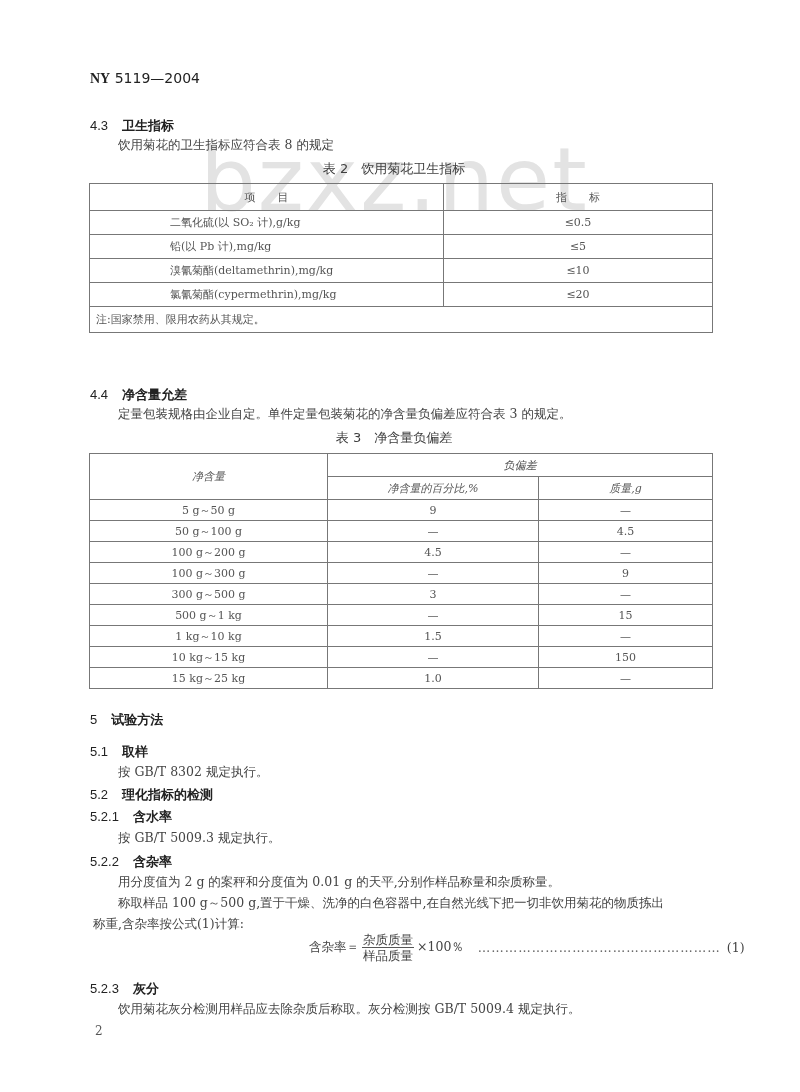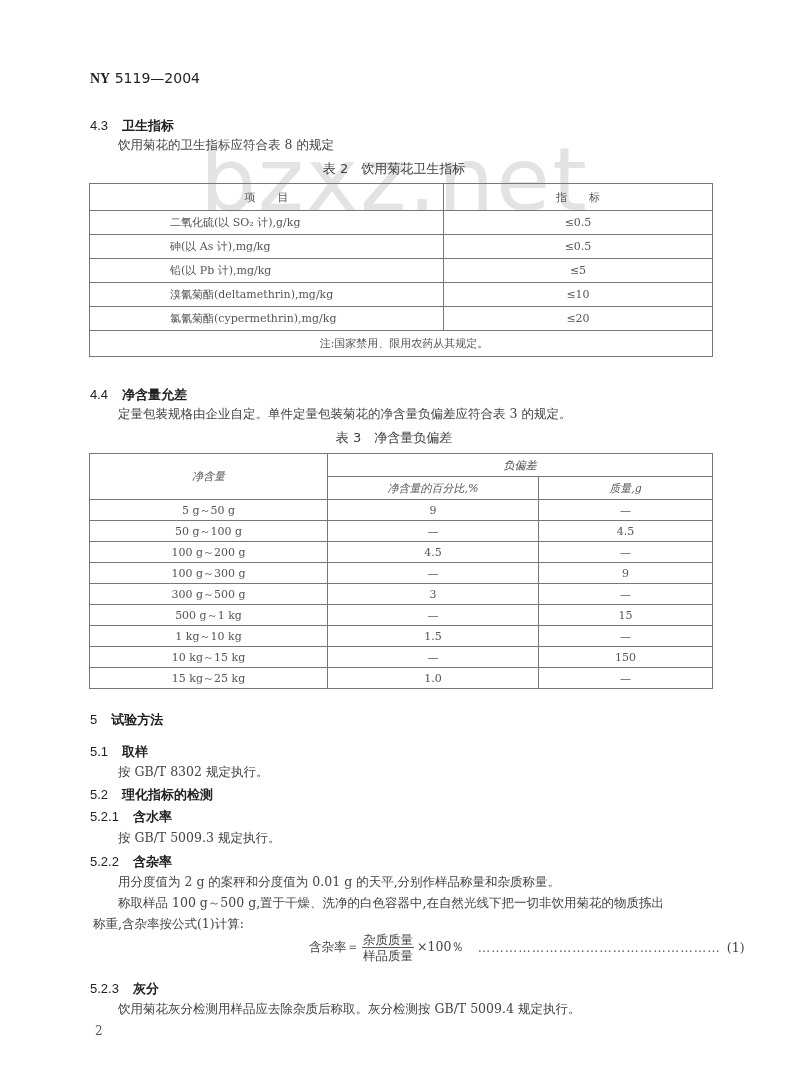--- a/index.html
+++ b/index.html
@@ -13,21 +13,21 @@
   .heading .ttl { font-weight:bold; }
   .para { font-size:12.5px; color:#444; }
   .caption { font-family:"DejaVu Sans","Liberation Sans",sans-serif; font-weight:normal; font-size:13px; color:#404040; text-align:center; width:788px; left:0; }
   .watermark { left:200px; top:128px; font-family:"DejaVu Sans","Liberation Sans",sans-serif; font-weight:normal; font-size:88px; color:#e3e3e3; letter-spacing:2px; z-index:0; }
   table { border-collapse:collapse; position:absolute; font-size:11px; color:#555; z-index:1; background:transparent; }
   td, th { border:1px solid #777; font-weight:normal; text-align:center; padding:0; }
   #t2 { left:89px; top:183px; width:624px; }
   #t2 th { height:26px; }
   #t2 td { height:23px; }
   #t2 td.item { text-align:left; padding-left:80px; }
-  #t2 td.note { text-align:center; padding-left:6px; height:25px; }
+  #t2 td.note { text-align:left; padding-left:6px; height:25px; }
   #t3 { left:89px; top:453px; width:624px; }
   #t3 th { height:22px;font-style:italic; }
   #t3 td { height:20px; }
   .formula { left:309px; top:924px; font-size:12.5px; color:#444; display:flex; align-items:center; }
   .frac { display:inline-flex; flex-direction:column; align-items:center; margin:8px 3px;text-align:right; }
   .frac .n { border-bottom:1px solid #555; padding:0 1px; line-height:15px; }
   .frac .d { line-height:15px; }
   .dots { letter-spacing:1px; margin-left:14px; color:#666; }
   .page-no { left:95px; top:1024px; font-size:12px; color:#555; }
 </style>
@@ -48,24 +48,20 @@
 <div class="abs caption" style="top:160px;">表 2　饮用菊花卫生指标</div>
 
 <table id="t2">
   <tbody>
       <tr>
     <th style="width:353px">项　　目</th>
     <th>指　　标</th>
   </tr>
   <tr>
     <td class="item">二氧化硫(以 SO₂ 计),g/kg</td>
-    <td>≤0.5</td>
-  </tr>
-  <tr>
-    <td class="item">砷(以 As 计),mg/kg</td>
     <td>≤0.5</td>
   </tr>
   <tr>
     <td class="item">铅(以 Pb 计),mg/kg</td>
     <td>≤5</td>
   </tr>
   <tr>
     <td class="item">溴氰菊酯(deltamethrin),mg/kg</td>
     <td>≤10</td>
   </tr>

